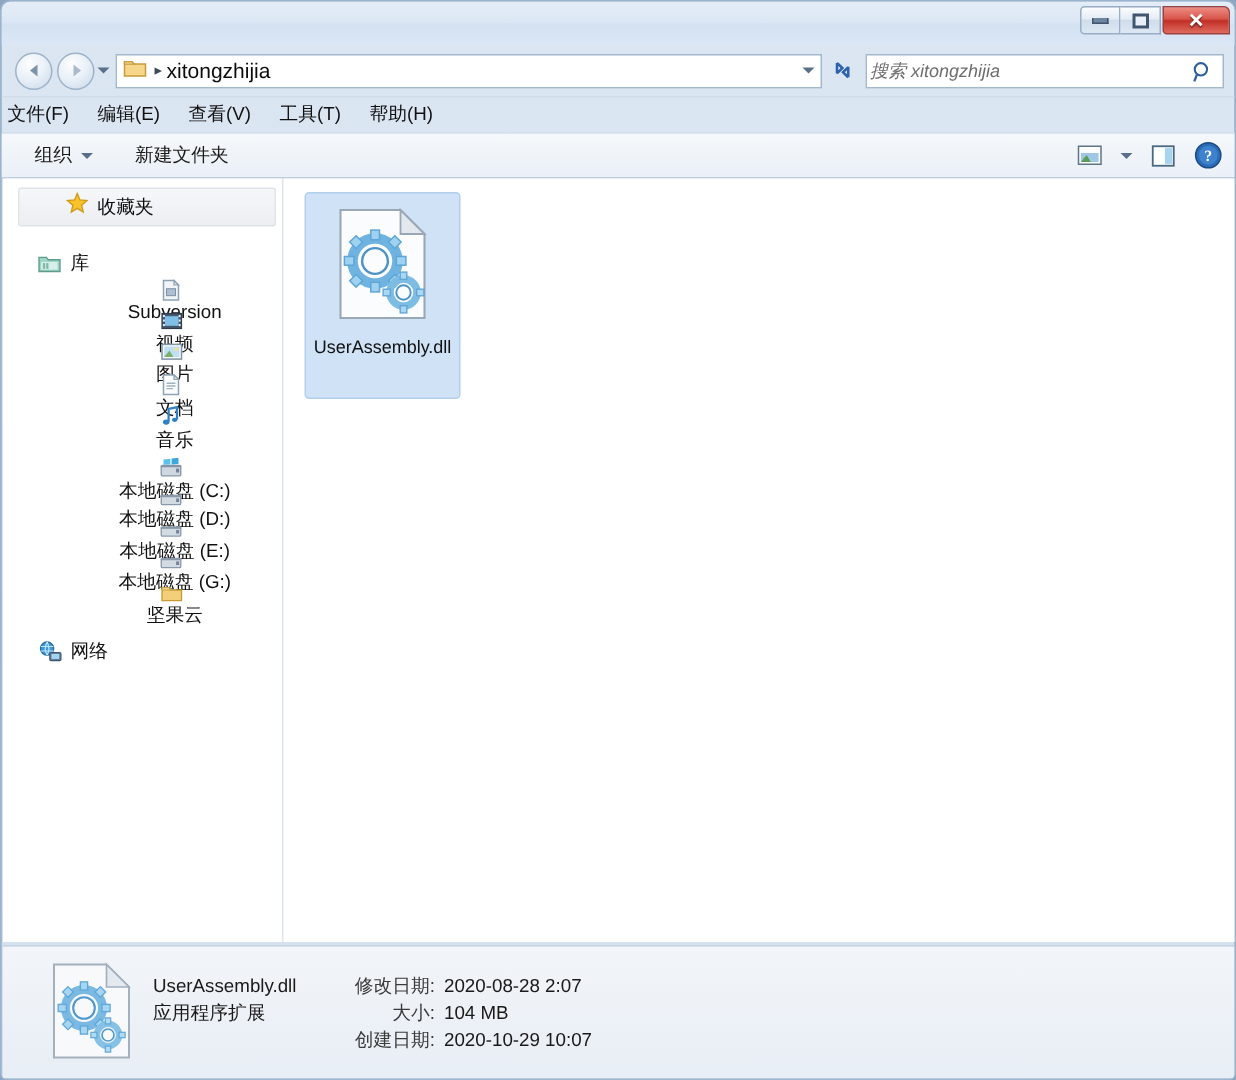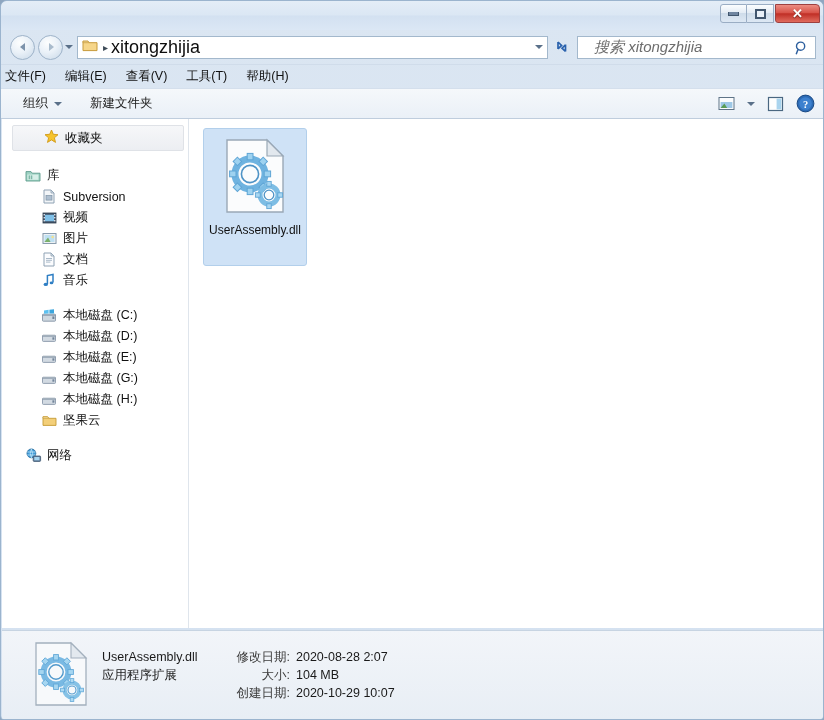--- a/index.html
+++ b/index.html
@@ -76,37 +76,37 @@
   }
   .caret { width:0;height:0;border-left:4px solid transparent;border-right:4px solid transparent;border-top:4px solid #5a7089; }
 
   #addrbox {
     flex: 1; height: 23px; margin-left: 2px;
     background: #fff; border: 1px solid #a3b8cc;
     display: flex; align-items: center; position: relative;
   }
   #addrbox .folder-ic { margin-left: 4px; flex: none; }
   .crumb-sep { margin: 0 3px 0 5px; color:#3d4a57; font-size:10px; }
-  #crumbtext { font-size: 18px; color:#0d0d0d; }
+  #crumbtext { font-size: 14px; color:#0d0d0d; }
   #addrdrop {
     position: absolute; right: 4px; top: 0; bottom: 0;
     display: flex; align-items: center;
   }
   #refreshbtn {
     width: 23px; height: 23px; flex: none; margin-left: 2px;
     display:flex; align-items:center; justify-content:center;
     border:1px solid transparent;
   }
   #searchbox {
     width: 239px; height: 23px; flex: none; margin: 0 9px 0 4px;
     background:#fff; border:1px solid #a3b8cc;
     display:flex; align-items:center; position:relative;
   }
   #searchph {
-    margin-left: 16px; font-style: italic; font-size: 15px; color: #6d6d6d;
+    margin-left: 2px; font-style: italic; font-size: 12px; color: #6d6d6d;
   }
   #searchicon { position:absolute; right:6px; top:3px; }
 
   
   #menubar {
     position:absolute; left:0; top:63px; width:824px; height:24px;
     display:flex; align-items:center; padding-left:4px;
     border-top:1px solid #d0dcea;
   }
   .menuitem { font-size:12.5px; color:#111; margin-right:19px; cursor:default; }
@@ -146,21 +146,21 @@
     display:flex; align-items:center;padding-left:23px;
   }
   #favheader .lbl { margin-left:6px; font-size:12.5px; color:#0d0d0d; }
   .star-ic { margin-left:8px; }
 
   .sgroup { margin-top:14px; }
   .srow { height:21px; display:flex; align-items:center; font-size:12.5px; color:#111; }
   .srow .sic { flex:none; display:flex; align-items:center; justify-content:center; width:18px; }
   .srow .slbl { margin-left:5px; white-space:nowrap; }
   .srow.lvl0 { padding-left:22px; }
-  .srow.lvl1 { padding-left:38px; }
+  .srow.lvl1 { padding-left:38px;flex-direction:column; }
 
   
   #fileitem {
     position:absolute; left:14px; top:9px; width:104px; height:138px;
     background:#cfe2f6; border:1px solid #b2cfeb; border-radius:3px;
     display:flex; flex-direction:column; align-items:center;
   }
   #filethumb { margin-top:9px; }
   #filelabel {
     margin-top:5px; width:96px; text-align:center;
@@ -410,30 +410,20 @@
         <span class="sic">
           <svg width="16" height="12" viewBox="0 0 16 12">
             <path d="M1.5 5 L14.5 5 L14.5 9.6 Q14.5 10.4 13.7 10.4 L2.3 10.4 Q1.5 10.4 1.5 9.6 Z" fill="#d2dae2" stroke="#8a99aa" stroke-width=".9"></path>
             <path d="M1.5 5 Q1.5 4.2 2.3 4.2 L13.7 4.2 Q14.5 4.2 14.5 5 Z" fill="#f0f3f7" stroke="#8a99aa" stroke-width=".8"></path>
             <rect x="11.4" y="6.3" width="2" height="2.4" fill="#72859a"></rect>
           </svg>
         </span>
         <span class="slbl">本地磁盘 (G:)</span>
       </div>
 
-      <div class="srow lvl1">
-        <span class="sic">
-          <svg width="16" height="12" viewBox="0 0 16 12">
-            <path d="M1.5 5 L14.5 5 L14.5 9.6 Q14.5 10.4 13.7 10.4 L2.3 10.4 Q1.5 10.4 1.5 9.6 Z" fill="#d2dae2" stroke="#8a99aa" stroke-width=".9"></path>
-            <path d="M1.5 5 Q1.5 4.2 2.3 4.2 L13.7 4.2 Q14.5 4.2 14.5 5 Z" fill="#f0f3f7" stroke="#8a99aa" stroke-width=".8"></path>
-            <rect x="11.4" y="6.3" width="2" height="2.4" fill="#72859a"></rect>
-          </svg>
-        </span>
-        <span class="slbl">本地磁盘 (H:)</span>
-      </div>
 
       <div class="srow lvl1">
         <span class="sic">
           <svg width="15" height="13" viewBox="0 0 15 13">
             <path d="M1 2.8 L5.6 2.8 L6.8 4.3 L14 4.3 L14 11.4 L1 11.4 Z" fill="#f3cf79" stroke="#c59b36" stroke-width=".9"></path>
             <path d="M1 2.8 L5.6 2.8 L6.8 4.3 L1 4.3 Z" fill="#f9e6ad" stroke="#c59b36" stroke-width=".7"></path>
           </svg>
         </span>
         <span class="slbl">坚果云</span>
       </div>

